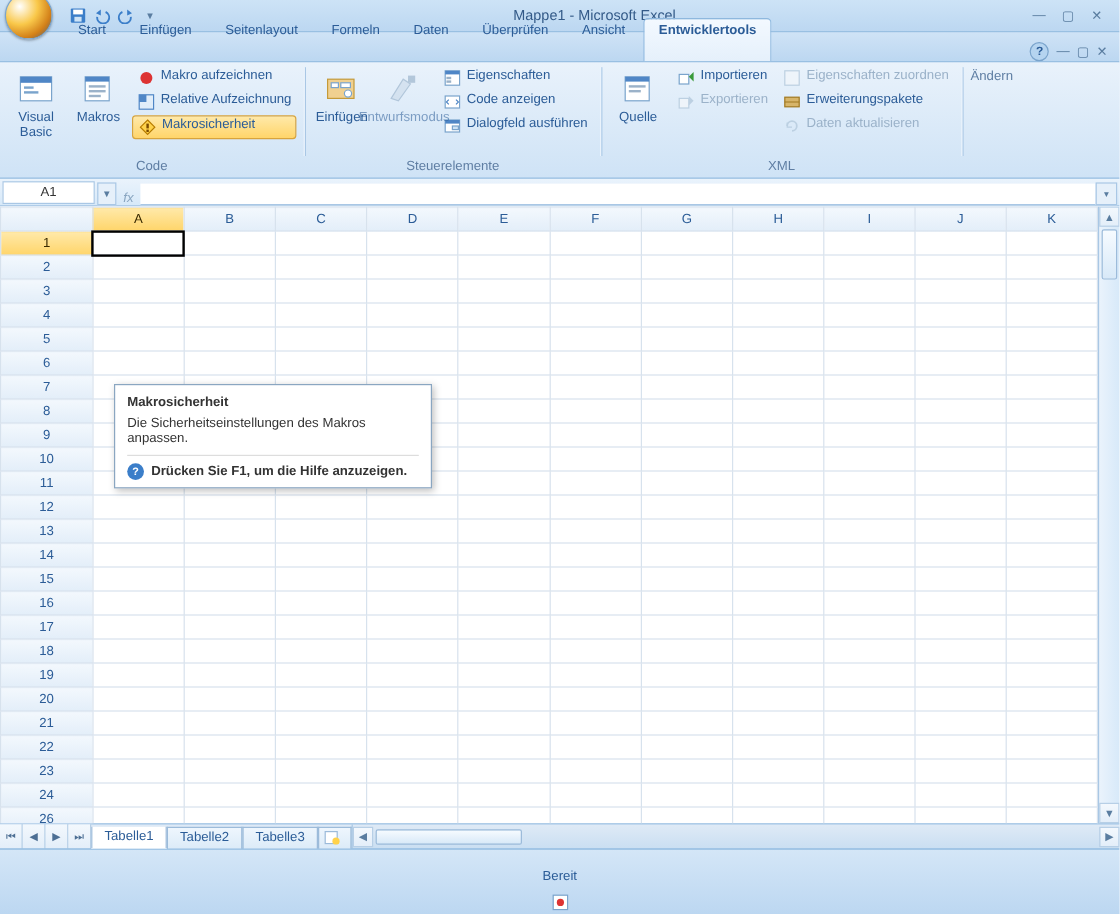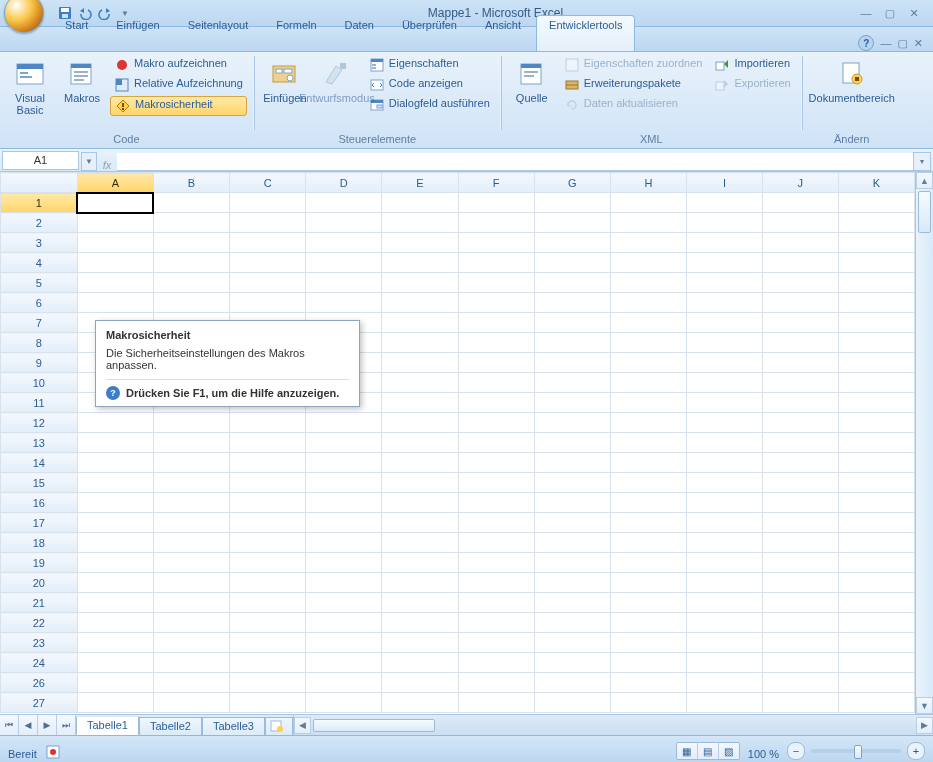--- a/index.html
+++ b/index.html
@@ -6,21 +6,21 @@
   .window{width:933px;height:762px;background:linear-gradient(#c9def4,#b9d6f0);display:flex;flex-direction:column;}
   .titlebar{height:26px;display:flex;align-items:center;background:linear-gradient(#cde3f6,#bcd7f1);border-bottom:1px solid #8eb8de;}
   .office-btn{width:38px;height:38px;margin:2px 4px;border-radius:50%;background:radial-gradient(circle at 30% 30%,#fff,#f9c84a 40%,#d27f18 70%,#2b5c97);border:1px solid #7aa4cc;position:relative;z-index:5;box-shadow:0 1px 2px rgba(0,0,0,.3);flex:none;}
   .qat{display:flex;align-items:center;gap:2px;margin-left:8px;}
   .qat .qbtn{width:18px;height:18px;display:flex;align-items:center;justify-content:center;border-radius:2px;}
   .title-center{flex:1;text-align:center;color:#335a88;font-size:12px;}
   .winbtns{display:flex;gap:6px;margin-right:10px;color:#5a7da0;}
   .winbtns span{width:18px;text-align:center;}
   .tabstrip{height:24px;display:flex;align-items:flex-end;padding-left:52px;gap:0;background:linear-gradient(#cfe3f6,#bcd7f1);border-bottom:1px solid #8eb8de;}
   .tab{padding:3px 12px 20px;color:#2b5c97;border:1px solid transparent;border-bottom:none;border-radius:4px 4px 0 0;margin-right:2px;}
-  .tab.active{background:linear-gradient(#f3f9ff,#e5f0fb);border-color:#8eb8de;}
+  .tab.active{background:linear-gradient(#f3f9ff,#e5f0fb);border-color:#8eb8de;font-weight:bold;}
   .tabstrip .right{margin-left:auto;display:flex;gap:6px;margin-right:10px;color:#5a7da0;align-items:center;}
   .helpdot{width:14px;height:14px;border-radius:50%;background:#b5d4f0;border:1px solid #7aa4cc;color:#2b5c97;display:flex;align-items:center;justify-content:center;font-weight:bold;font-size:10px;}
   .ribbon{height:96px;display:flex;background:linear-gradient(#e9f2fb,#cfe3f6);border-bottom:1px solid #8eb8de;}
   .group{padding:4px 6px 0;display:flex;flex-direction:column;position:relative;}
   .group .body{flex:1;display:flex;align-items:flex-start;gap:4px;}
   .group .title{text-align:center;color:#5f7ea3;font-size:11px;padding:2px 0 3px;}
   .sep{width:0;border-right:1px solid #a9c7e5;border-left:1px solid #eaf3fc;margin:4px 0 18px;}
   .bigbtn{display:flex;flex-direction:column;align-items:center;justify-content:flex-start;width:48px;padding-top:2px;gap:2px;text-align:center;color:#2b5c97;border-radius:3px;}
   .bigbtn .ic{width:32px;height:32px;display:flex;align-items:center;justify-content:center;}
   .colbtns{display:flex;flex-direction:column;gap:2px;}
@@ -52,21 +52,21 @@
   .vscroll .thumb{height:40px;margin:2px;}
   .tabbar{height:20px;display:flex;align-items:stretch;background:linear-gradient(#dfeaf6,#cadff2);border-top:1px solid #a9c7e5;}
   .tabnav{display:flex;}
   .tabnav .nbtn{width:18px;display:flex;align-items:center;justify-content:center;color:#4d6f94;border-right:1px solid #b7cfe6;background:linear-gradient(#f3f8fd,#e3eef9);font-size:9px;}
   .shtab{padding:2px 10px;border:1px solid #9cbbda;border-bottom:none;margin-top:2px;border-radius:0 0 0 0;background:linear-gradient(#eef6fd,#dcebf8);color:#2b5c97;position:relative;top:0;}
   .shtab.active{background:#fff;font-weight:normal;border-top:none;border-bottom:1px solid #fff;}
   .shtab.new{width:18px;padding:2px 4px;}
   .hscroll{flex:1;display:flex;align-items:center;border-left:1px solid #a9c7e5;}
   .hscroll .track{flex:1;height:15px;position:relative;}
   .hscroll .thumb{position:absolute;left:2px;width:120px;top:1px;bottom:1px;}
-  .statusbar{height:22px;background:linear-gradient(#d4e6f7,#bcd7f1);border-top:1px solid #8eb8de;display:flex;align-items:flex-end;padding:2px 8px;color:#2b5c97;gap:8px;}
+  .statusbar{height:22px;background:linear-gradient(#d4e6f7,#bcd7f1);border-top:1px solid #8eb8de;display:flex;align-items:center;padding:16px 8px;color:#2b5c97;gap:8px;flex-direction:column;}
   .statusbar .spacer{flex:1;}
   .viewbtns{display:flex;border:1px solid #9cbbda;border-radius:2px;overflow:hidden;}
   .viewbtns span{width:20px;height:16px;display:flex;align-items:center;justify-content:center;border-right:1px solid #b7cfe6;background:linear-gradient(#f3f8fd,#e3eef9);font-size:10px;}
   .viewbtns span:last-child{border-right:none;}
   .zoom{display:flex;align-items:center;gap:6px;}
   .zoom .zbtn{width:16px;height:16px;border:1px solid #9cbbda;border-radius:8px;display:flex;align-items:center;justify-content:center;background:#eaf3fc;}
   .zoom .ztrack{width:90px;height:4px;background:#b7cfe6;position:relative;border-radius:2px;}
   .zoom .zthumb{position:absolute;left:43px;top:-4px;width:6px;height:12px;background:linear-gradient(#f6fbff,#d8e9f8);border:1px solid #7aa4cc;border-radius:2px;}
   .tooltip{position:absolute;left:95px;top:148px;width:243px;background:#fff;border:1px solid #8aa6c1;box-shadow:2px 2px 6px rgba(0,0,0,.25);padding:8px 10px 6px;z-index:50;color:#333;}
   .tooltip h4{margin:0 0 6px;font-size:11px;font-weight:bold;}
@@ -255,20 +255,40 @@
               <svg width="30" height="28">
                 <rect x="4" y="4" width="20" height="20" fill="#fff" stroke="#7aa4cc"></rect>
                 <rect x="4" y="4" width="20" height="4" fill="#4f86c6"></rect>
                 <rect x="7" y="11" width="14" height="2" fill="#9bb2c9"></rect>
                 <rect x="7" y="15" width="10" height="2" fill="#9bb2c9"></rect>
               </svg>
             </div>
           <span>Quelle</span>
         </div>
         <div class="colbtns">
+          <div class="smbtn">
+              <span class="ic16">
+                <svg width="14" height="14">
+                  <rect x="1" y="4" width="8" height="8" fill="#fff" stroke="#7aa4cc"></rect>
+                  <path d="M13 2 L9 6 L13 10" fill="#3a9a3a"></path>
+                </svg>
+              </span>
+              <span>Importieren</span>
+            </div>
+          <div class="smbtn dim">
+              <span class="ic16">
+                <svg width="14" height="14">
+                  <rect x="1" y="4" width="8" height="8" fill="#eef4fa" stroke="#bcd0e2"></rect>
+                  <path d="M9 2 L13 6 L9 10" fill="#bcd0e2"></path>
+                </svg>
+              </span>
+              <span>Exportieren</span>
+            </div>
+        </div>
+        <div class="colbtns">
           <div class="smbtn dim">
               <span class="ic16">
                 <svg width="14" height="14">
                   <rect x="1" y="1" width="12" height="12" fill="#eef4fa" stroke="#bcd0e2"></rect>
                 </svg>
               </span>
               <span>Eigenschaften zuordnen</span>
             </div>
           <div class="smbtn">
               <span class="ic16">
@@ -282,58 +302,26 @@
           <div class="smbtn dim">
               <span class="ic16">
                 <svg width="14" height="14">
                   <path d="M3 7 A4 4 0 1 1 7 11" fill="none" stroke="#bcd0e2" stroke-width="1.5"></path>
                   <path d="M3 4 L3 8 L7 8" fill="none" stroke="#bcd0e2"></path>
                 </svg>
               </span>
               <span>Daten aktualisieren</span>
             </div>
         </div>
-        <div class="colbtns">
-          <div class="smbtn">
-              <span class="ic16">
-                <svg width="14" height="14">
-                  <rect x="1" y="4" width="8" height="8" fill="#fff" stroke="#7aa4cc"></rect>
-                  <path d="M13 2 L9 6 L13 10" fill="#3a9a3a"></path>
-                </svg>
-              </span>
-              <span>Importieren</span>
-            </div>
-          <div class="smbtn dim">
-              <span class="ic16">
-                <svg width="14" height="14">
-                  <rect x="1" y="4" width="8" height="8" fill="#eef4fa" stroke="#bcd0e2"></rect>
-                  <path d="M9 2 L13 6 L9 10" fill="#bcd0e2"></path>
-                </svg>
-              </span>
-              <span>Exportieren</span>
-            </div>
-        </div>
       </div>
       <div class="title">XML</div>
     </div>
     <div class="sep"></div>
 
     <div class="group">
-      <div class="body">
-        <div class="bigbtn" style="width:86px;">
-          <div class="ic">
-              <svg width="30" height="28">
-                <rect x="6" y="3" width="16" height="20" fill="#fff" stroke="#7aa4cc"></rect>
-                <circle cx="20" cy="19" r="5" fill="#ffd24a" stroke="#c49a3a"></circle>
-                <rect x="18" y="17" width="4" height="4" fill="#7a4a00"></rect>
-              </svg>
-            </div>
-          <span>Dokumentbereich</span>
-        </div>
-      </div>
       <div class="title">Ändern</div>
     </div>
   </div>
 
   <div class="namebar">
     <div class="namebox">A1</div>
     <div class="nbctl">▼</div>
     <div class="fxbtn">fx</div>
     <div class="fxline"></div>
     <div class="fxdrop">▾</div>

